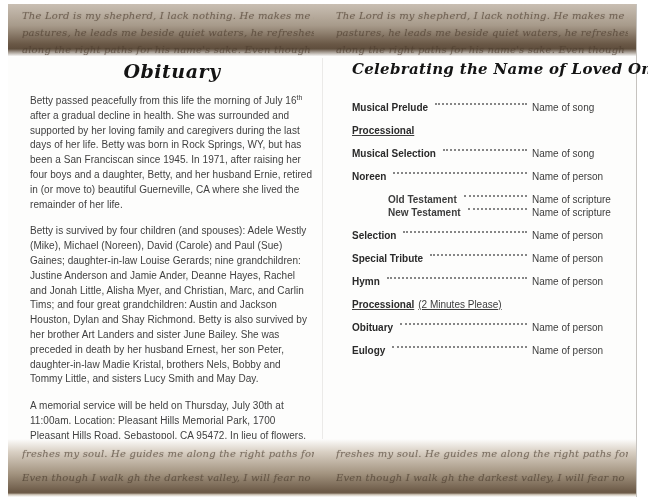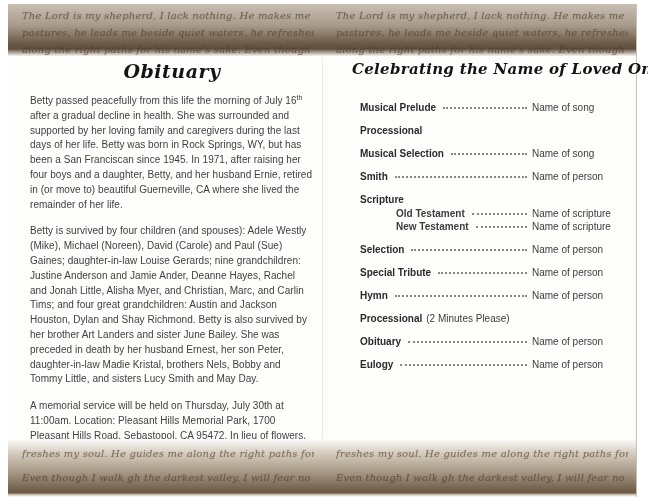--- a/index.html
+++ b/index.html
@@ -44,31 +44,31 @@
   .title-left{font-size:19px;margin:0 0 12px 0;letter-spacing:0.5px;}
   .col-left p{
     margin:0 0 12px 0;font-size:10px;line-height:14.8px;color:#404040;
     letter-spacing:0.05px;
   }
   .col-left sup{font-size:7px;line-height:0;}
   
   .col-right{position:absolute;left:344px;top:56px;width:276px;}
   .title-right{font-size:15px;margin:0 0 24px 0;white-space:nowrap;letter-spacing:0.3px;}
   .prow{
-    display:flex;align-items:center;
+    display:flex;align-items:flex-start;
     font-size:10px;line-height:12px;color:#3d3d3d;
-    margin:0 0 11px 8px;
+    margin:0 0 11px 0;
   }
   .plabel{font-weight:bold;color:#2a2a2a;white-space:nowrap;}
   .leader{
     flex:1 1 auto;border-bottom:2px dotted #5f5f5f;opacity:0.75;
     margin:0 5px 2px 7px;height:1px;min-width:20px;
   }
   .pvalue{flex:0 0 96px;white-space:nowrap;}
-  .prow.bare{margin-bottom:11px;}
+  .prow.bare{margin-bottom:11px;text-decoration:underline;}
   .psuffix{font-weight:normal;margin-left:4px;white-space:nowrap;}
   .sub{padding-left:36px;margin-bottom:1px;}
   .sub .plabel{font-weight:bold;color:#3d3d3d;}
   .group{margin-bottom:11px;}
   .group .prow{margin-bottom:1px;}
   .group .prow.head{margin-bottom:2px;}
 </style>
 </head>
 <body>
 
@@ -113,29 +113,26 @@
 
 
 
     <div class="prow">
       <span class="plabel">Musical Selection</span>
       <span class="leader"></span>
       <span class="pvalue">Name of song</span>
     </div>
 
     <div class="prow">
-      <span class="plabel">Smith</span>
+      <span class="plabel">Noreen</span>
       <span class="leader"></span>
       <span class="pvalue">Name of person</span>
     </div>
 
     <div class="group">
-      <div class="prow head">
-        <span class="plabel">Scripture</span>
-      </div>
       <div class="prow sub">
         <span class="plabel">Old Testament</span>
         <span class="leader"></span>
         <span class="pvalue">Name of scripture</span>
       </div>
       <div class="prow sub">
         <span class="plabel">New Testament</span>
         <span class="leader"></span>
         <span class="pvalue">Name of scripture</span>
       </div>

